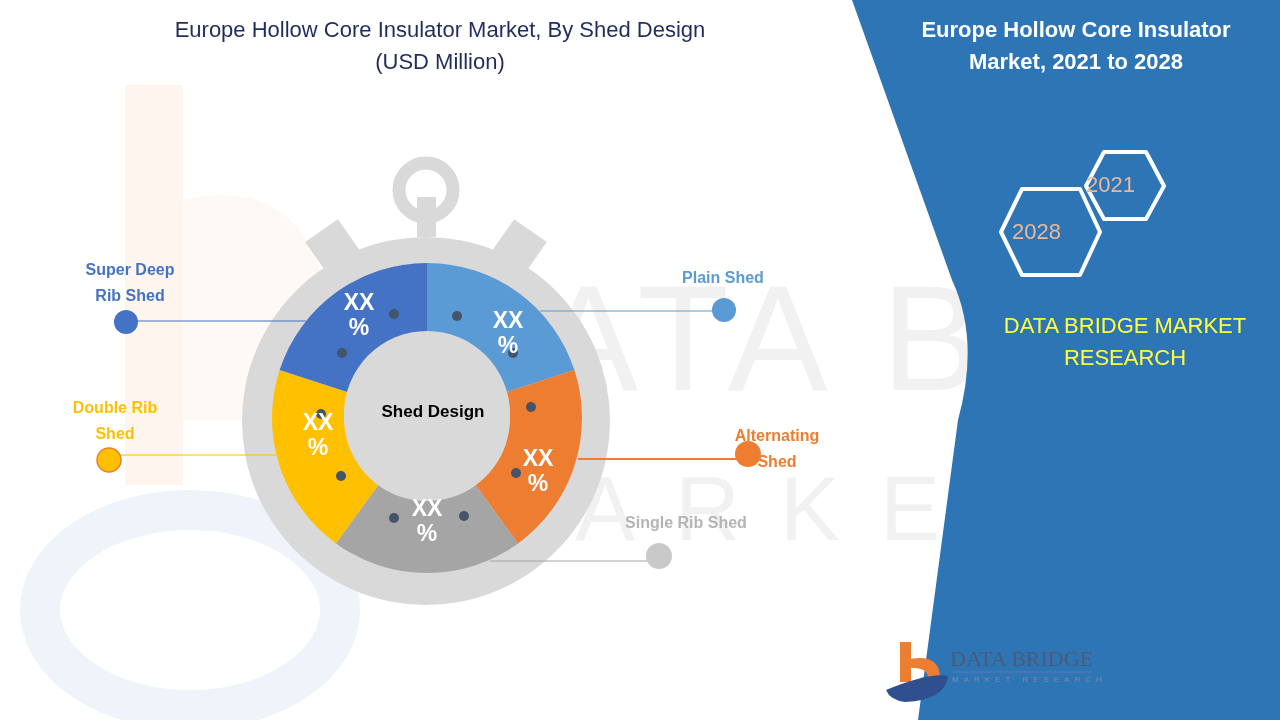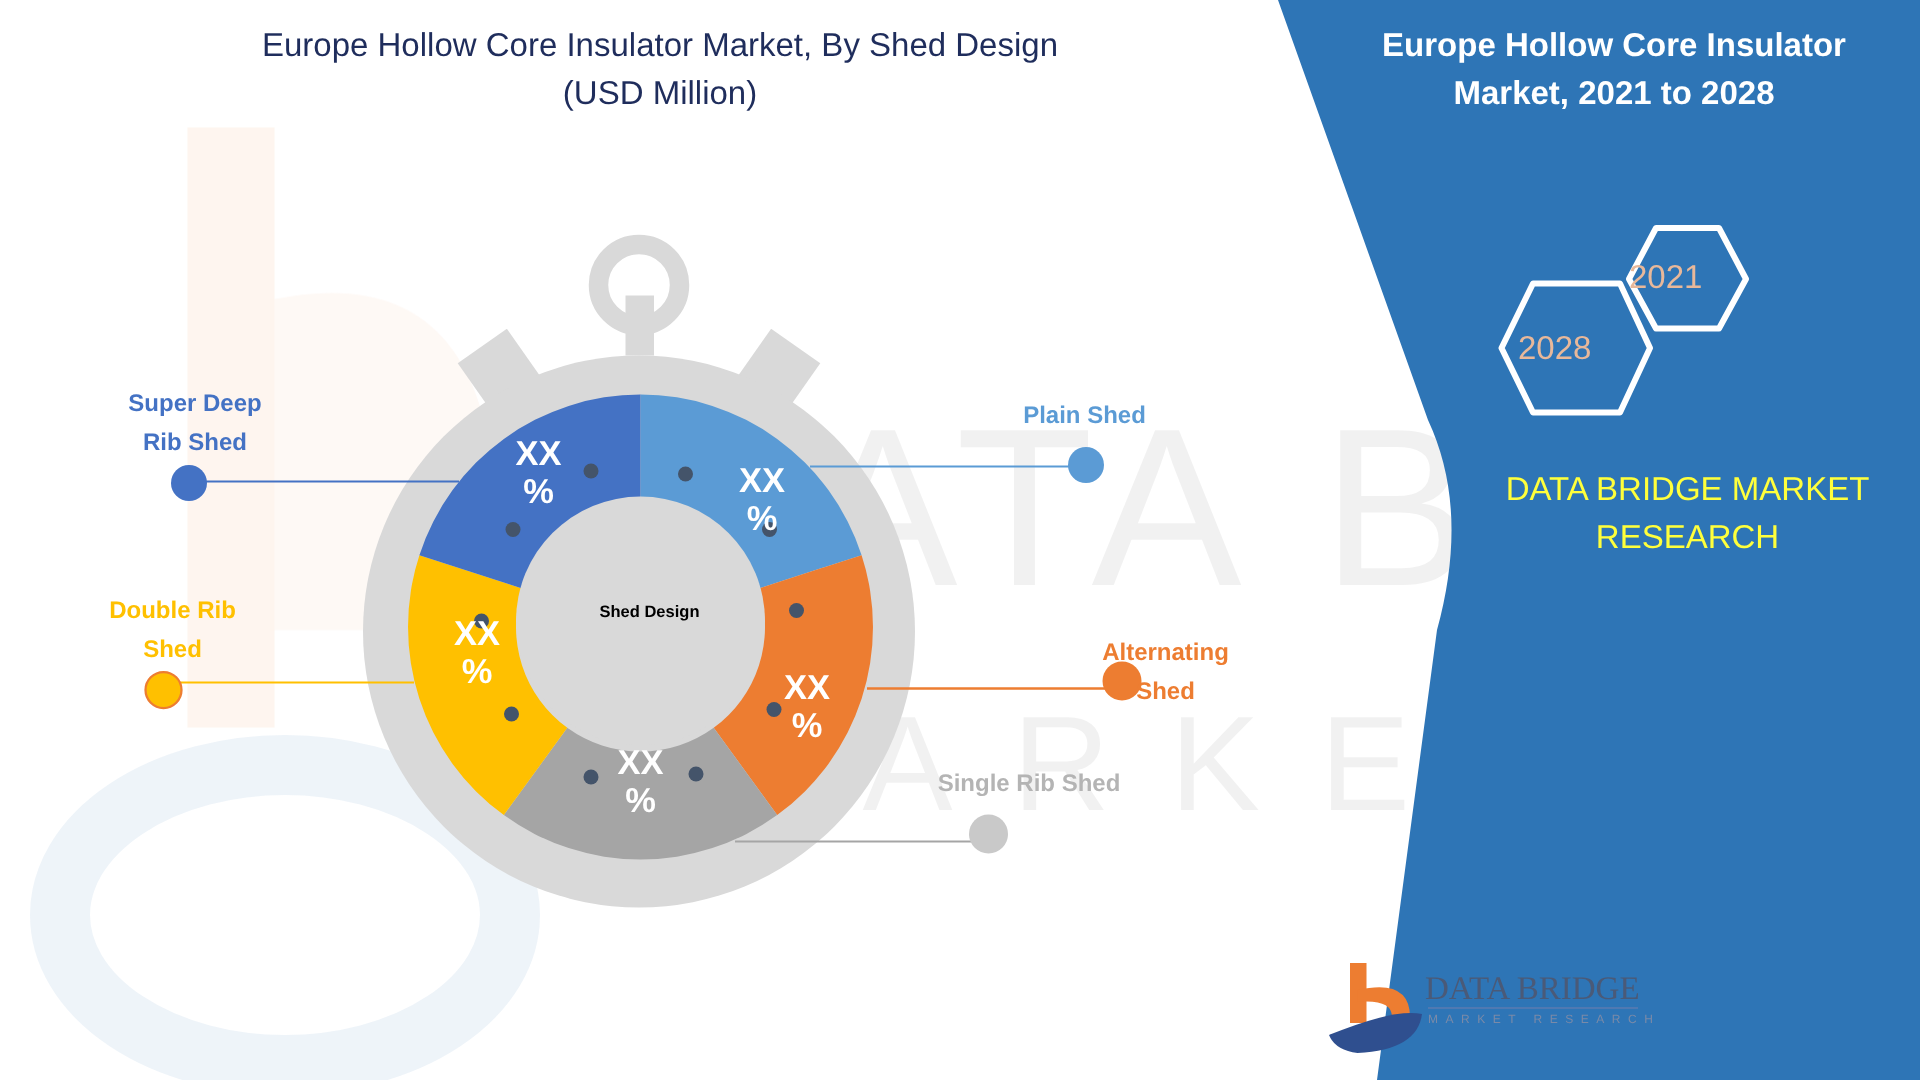--- a/index.html
+++ b/index.html
@@ -2,21 +2,21 @@
 <html><head>
 <meta charset="utf-8">
 <style>
   html, body { margin:0; padding:0; }
   body { width:1280px; height:720px; position:relative; overflow:hidden; background:#ffffff; font-family:"DejaVu Sans", sans-serif; }
   .abs { position:absolute; }
   #bg-svg { position:absolute; left:0; top:0; width:1280px; height:720px; }
   .title-left { left:120px; top:14px; width:640px; text-align:center; color:#1f2d5c; font-size:22px; line-height:32px; font-family:"Liberation Sans", sans-serif; }
   .seg-label { position:absolute; font-weight:bold; font-size:16px; line-height:26px; text-align:center; font-family:"Liberation Sans", sans-serif; }
   .pct { position:absolute; color:#ffffff; font-weight:bold; font-size:23px; line-height:25px; text-align:center; width:40px; font-family:Liberation Sans, sans-serif; }
-  .center-label { position:absolute; left:360px; top:402px; width:146px; text-align:center; font-weight:bold; font-size:11px; color:#000000; font-family:"Liberation Sans", sans-serif; }
+  .center-label { position:absolute; left:360px; top:402px; width:146px; text-align:center; font-weight:bold; font-size:17px; color:#000000; font-family:"Liberation Sans", sans-serif; }
   .brand { position:absolute; left:980px; top:310px; width:290px; text-align:center; color:#ffff3b; font-size:22px; line-height:32px; font-family:"Liberation Sans", sans-serif; }
   .hex-label { position:absolute; color:#e8b89a; font-size:22px; width:80px; font-family:"Liberation Sans", sans-serif; }
   .logo-text { position:absolute; left:950px; top:646px; color:#4a5a78; font-family:"Liberation Serif", serif; font-size:22px; letter-spacing:0px; }
   .logo-sub { position:absolute; left:952px; top:675px; color:#7a8aa8; font-family:"Liberation Sans", sans-serif; font-size:8px; letter-spacing:5px; }
 </style>
 </head>
 <body>
 
 <svg id="bg-svg" viewBox="0 0 1280 720" xmlns="http://www.w3.org/2000/svg">
 

